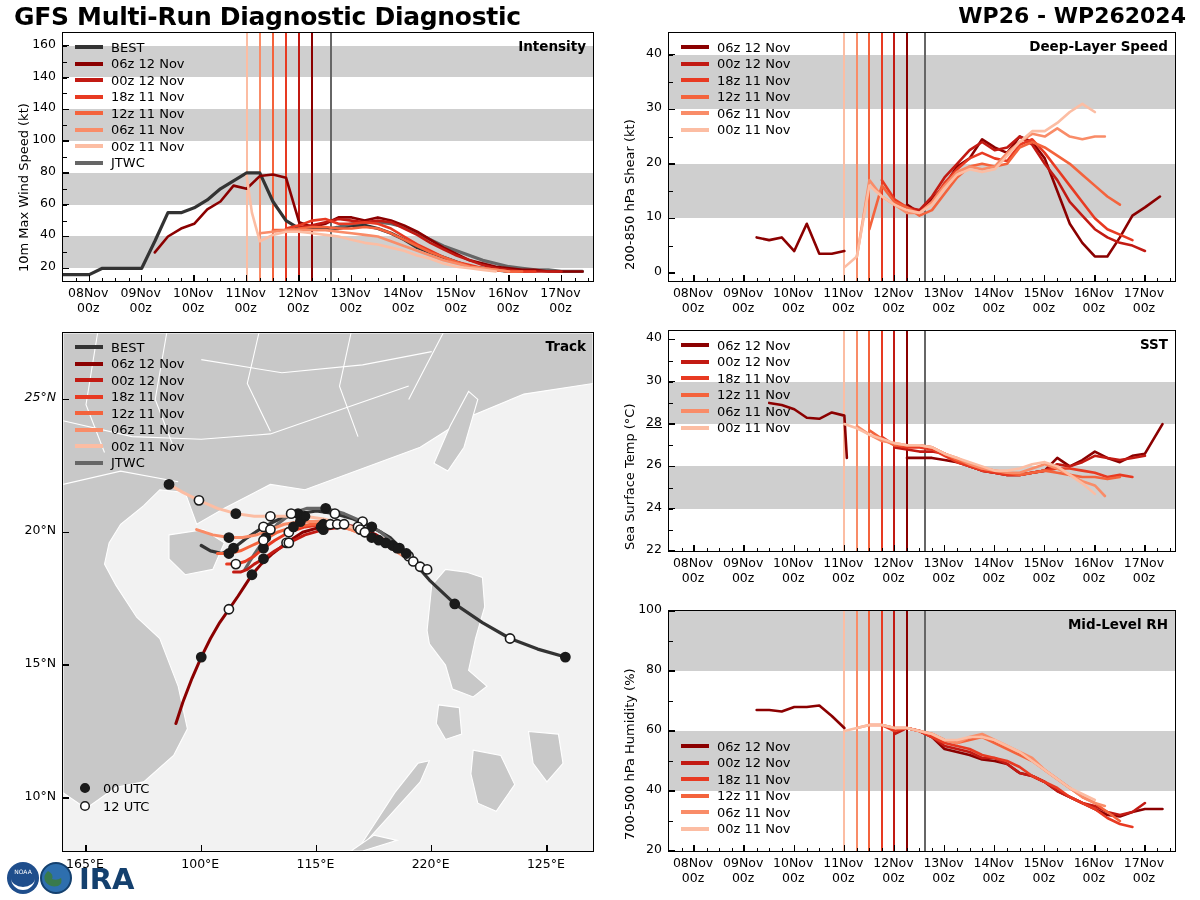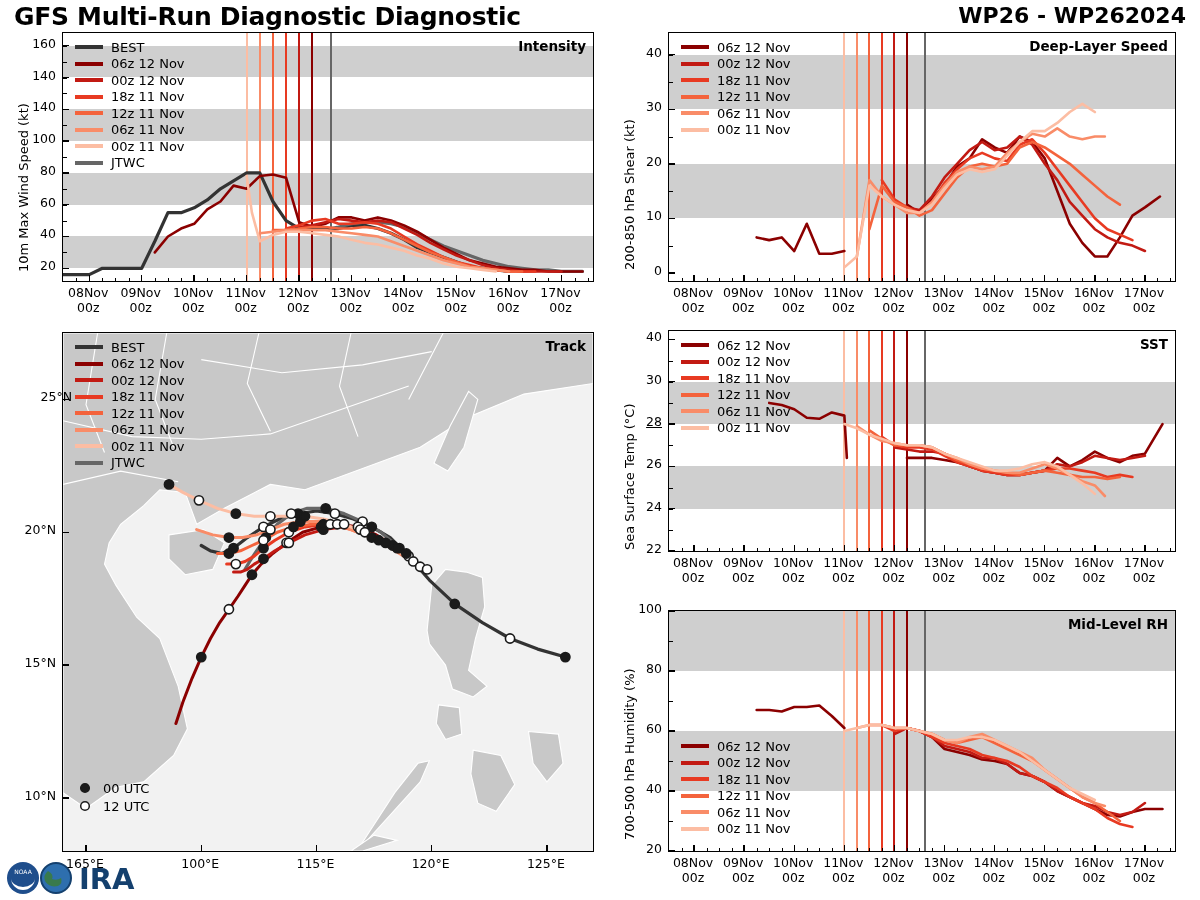--- a/index.html
+++ b/index.html
@@ -689,18 +689,18 @@
 <div class="xtick" style="left: 813.347px; top: 855px; width: 60px;"><span>11Nov</span><br><span>00z</span></div>
 <div class="xtick" style="left: 863.446px; top: 855px; width: 60px;"><span>12Nov</span><br><span>00z</span></div>
 <div class="xtick" style="left: 913.545px; top: 855px; width: 60px;"><span>13Nov</span><br><span>00z</span></div>
 <div class="xtick" style="left: 963.644px; top: 855px; width: 60px;"><span>14Nov</span><br><span>00z</span></div>
 <div class="xtick" style="left: 1013.74px; top: 855px; width: 60px;"><span>15Nov</span><br><span>00z</span></div>
 <div class="xtick" style="left: 1063.84px; top: 855px; width: 60px;"><span>16Nov</span><br><span>00z</span></div>
 <div class="xtick" style="left: 1113.94px; top: 855px; width: 60px;"><span>17Nov</span><br><span>00z</span></div>
 <div class="ytick" style="left: 6px; top: 787.872px; width: 50px;">10°N</div>
 <div class="ytick" style="left: 6px; top: 655.051px; width: 50px;">15°N</div>
 <div class="ytick" style="left: 6px; top: 522.231px; width: 50px;">20°N</div>
-<div class="ytick" style="left: 22px; top: 389.41px; width: 50px;">25°N</div>
+<div class="ytick" style="left: 6px; top: 389.41px; width: 50px; font-style: italic;">25°N</div>
 <div class="xtick" style="left: 50.0435px; top: 856px; width: 70px;">165°E</div>
 <div class="xtick" style="left: 165.261px; top: 856px; width: 70px;">100°E</div>
 <div class="xtick" style="left: 280.478px; top: 856px; width: 70px;">115°E</div>
-<div class="xtick" style="left: 395.696px; top: 856px; width: 70px;">120°E</div>
+<div class="xtick" style="left: 395.696px; top: 856px; width: 70px;">220°E</div>
 <div class="xtick" style="left: 510.913px; top: 856px; width: 70px;">125°E</div>
 
 </body></html>

